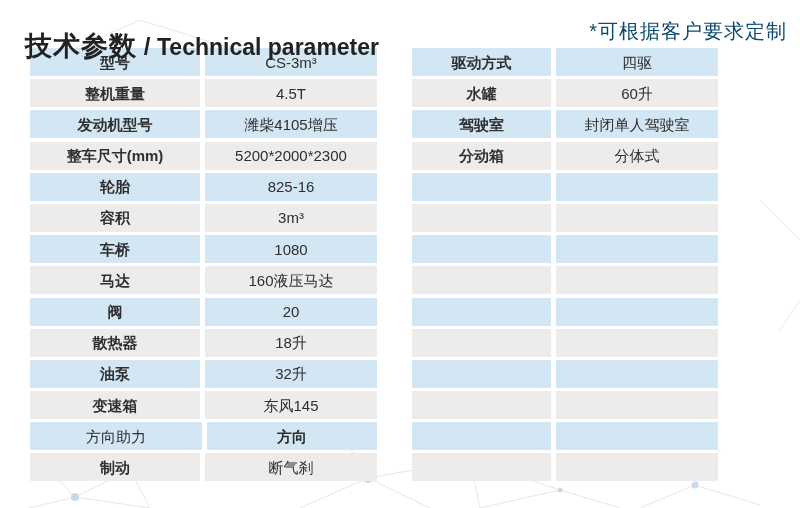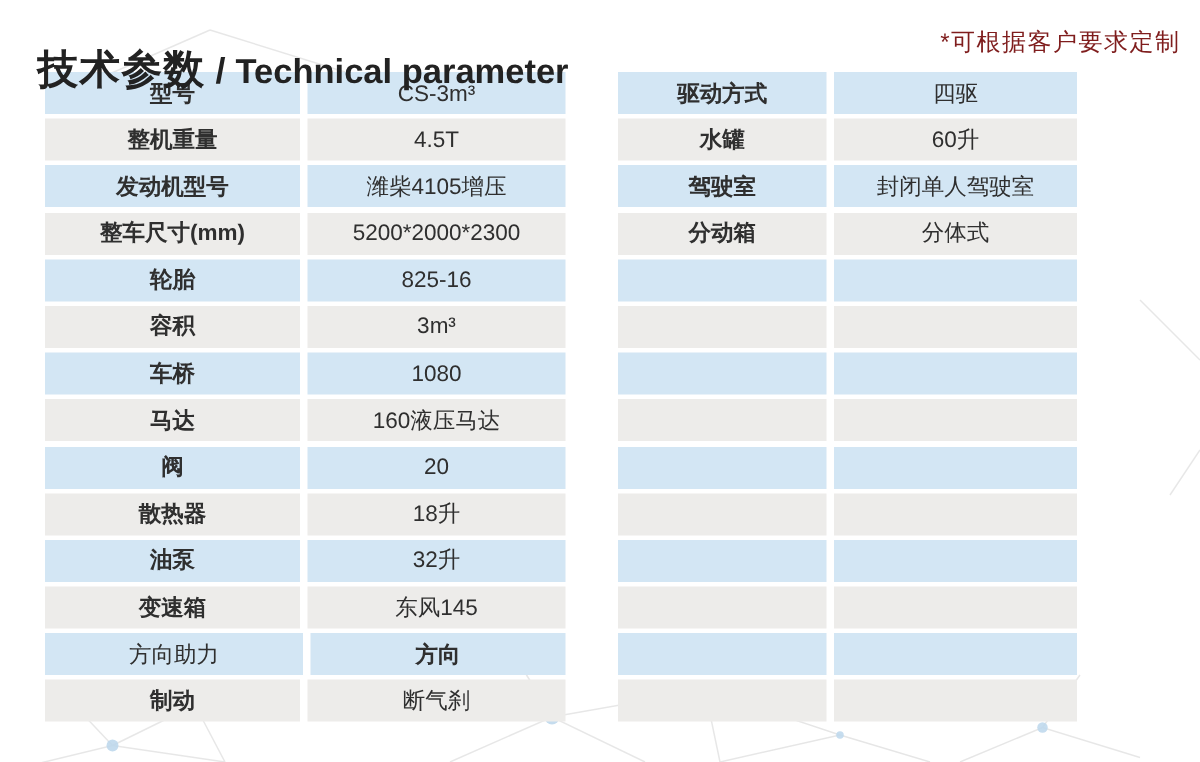--- a/index.html
+++ b/index.html
@@ -18,21 +18,21 @@
   .page-header { position:absolute; left:0; top:0; width:100%; z-index:2; }
   .page-title {
     position:absolute; left:25px; top:6px;
     font-weight:bold; color:#222; white-space:nowrap;margin-top:20px;
   }
   .title-zh { font-size:27px; letter-spacing:1px; }
   .title-sep { font-size:24px; }
   .title-en { font-size:23px; }
   .custom-note {
     position:absolute; right:13px; top:18px;
-    font-size:16px; color:#7f1d1d; letter-spacing:1px;margin-left:44px;
+    font-size:20px; color:#0c4a6e; letter-spacing:1px;margin-left:44px;
   }
   .tables {
     position:absolute; left:30px; top:48px;
     display:flex; gap:8px; z-index:1;justify-content:flex-end;
   }
   .spec-row { display:flex; gap:5px; height:28px; margin-bottom:3.2px; }
   .spec-row:nth-child(odd) .cell { background:#d3e6f4; }
   .spec-row:nth-child(even) .cell { background:#edecea; }
   .cell {
     display:flex; align-items:center; justify-content:center;

